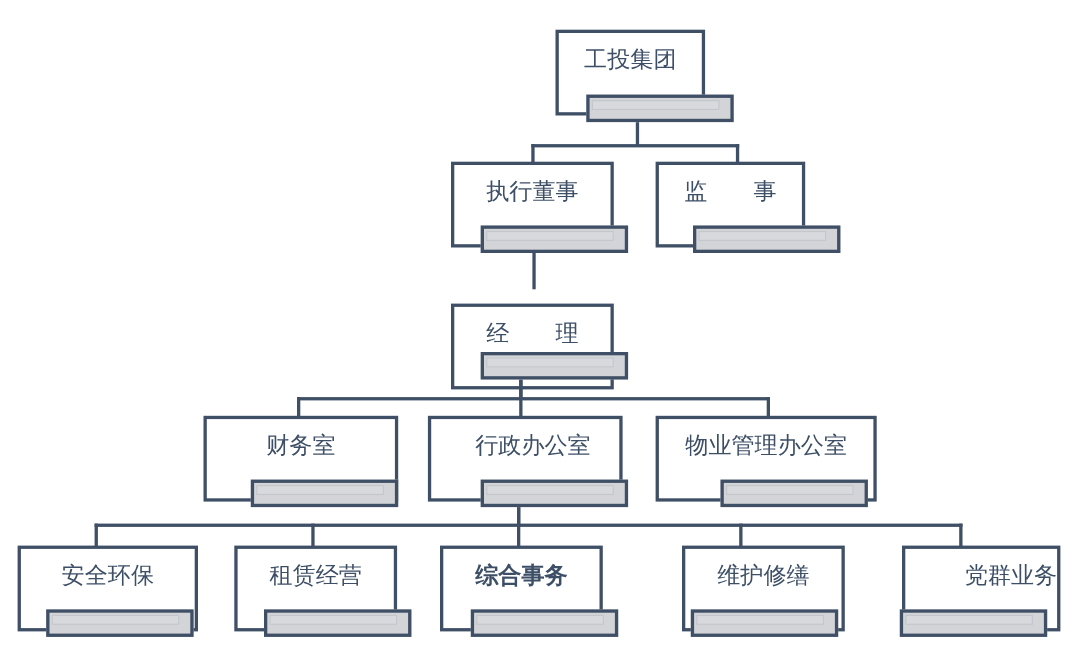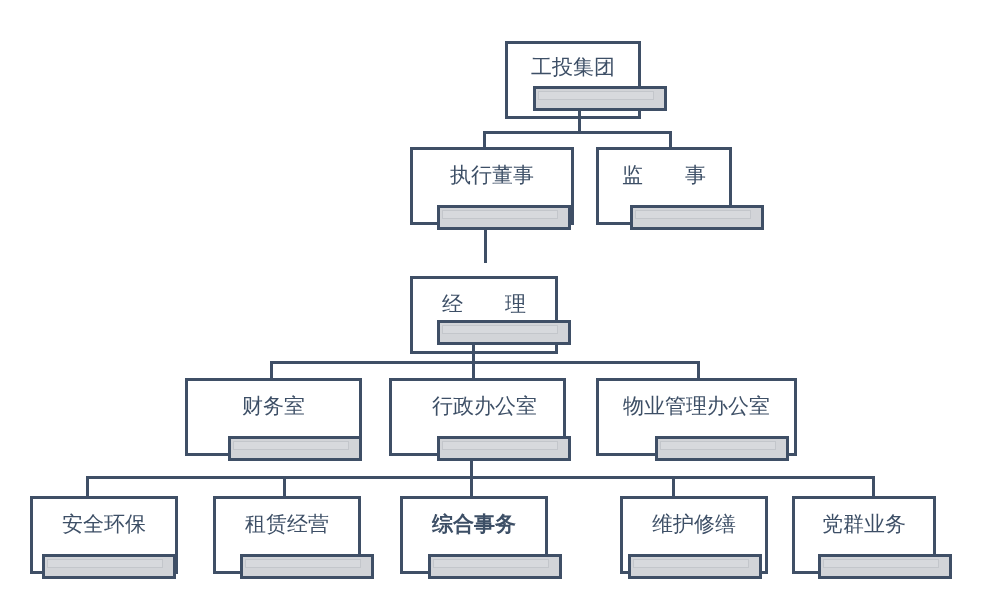--- a/index.html
+++ b/index.html
@@ -65,31 +65,31 @@
     height:3px;
     background:#3f4f66;
     z-index:1;
   }
 </style>
 </head>
 <body>
 
 <div id="chart">
 
-  <div class="node" style="left:505px; top:41px; width:136px; height:78px;font-family:Liberation Mono, monospace;">
+  <div class="node" style="left:505px; top:27px; width:136px; height:78px;">
     <span class="node-label">工投集团</span>
   </div>
   <div class="bar" style="left:533px; top:86px; width:134px; height:25px;"></div>
 
   <div class="vline" style="left:578px; top:111px; height:22px;"></div>
   <div class="hline" style="left:483px; top:131px; width:189px;"></div>
   <div class="vline" style="left:483px; top:131px; height:17px;"></div>
   <div class="vline" style="left:669px; top:131px; height:17px;"></div>
 
-  <div class="node" style="left:410px; top:147px; width:164px; height:78px;">
+  <div class="node" style="left:410px; top:147px; width:148px; height:78px;">
     <span class="node-label spaced">执行董事</span>
   </div>
   <div class="bar" style="left:437px; top:205px; width:134px; height:25px;"></div>
 
   <div class="node" style="left:596px; top:147px; width:136px; height:78px;">
     <span class="node-label spaced">监　　事</span>
   </div>
   <div class="bar" style="left:630px; top:205px; width:134px; height:25px;"></div>
 
   <div class="vline" style="left:484px; top:230px; height:33px;"></div>
@@ -121,38 +121,38 @@
   <div class="bar" style="left:655px; top:436px; width:134px; height:25px;"></div>
 
   <div class="vline" style="left:470px; top:461px; height:17px;"></div>
   <div class="hline" style="left:86px; top:476px; width:789px;"></div>
   <div class="vline" style="left:86px; top:476px; height:21px;"></div>
   <div class="vline" style="left:283px; top:476px; height:21px;"></div>
   <div class="vline" style="left:470px; top:461px; height:36px;"></div>
   <div class="vline" style="left:672px; top:476px; height:21px;"></div>
   <div class="vline" style="left:872px; top:476px; height:21px;"></div>
 
-  <div class="node" style="left:30px; top:496px; width:148px; height:78px;">
+  <div class="node" style="left:16px; top:496px; width:164px; height:78px;">
     <span class="node-label">安全环保</span>
   </div>
   <div class="bar" style="left:42px; top:554px; width:134px; height:25px;"></div>
 
   <div class="node" style="left:213px; top:496px; width:148px; height:78px;text-align:right;">
     <span class="node-label">租赁经营</span>
   </div>
   <div class="bar" style="left:240px; top:554px; width:134px; height:25px;"></div>
 
   <div class="node" style="left:400px; top:496px; width:148px; height:78px;font-weight:bold;">
     <span class="node-label">综合事务</span>
   </div>
   <div class="bar" style="left:428px; top:554px; width:134px; height:25px;"></div>
 
   <div class="node" style="left:602px; top:496px; width:148px; height:78px;margin-left:18px;">
     <span class="node-label">维护修缮</span>
   </div>
   <div class="bar" style="left:628px; top:554px; width:134px; height:25px;"></div>
 
-  <div class="node" style="left:792px; top:496px; width:144px; height:78px;">
+  <div class="node" style="left:820px; top:496px; width:144px; height:78px;justify-content:flex-end;">
     <span class="node-label">党群业务</span>
   </div>
   <div class="bar" style="left:818px; top:554px; width:134px; height:25px;"></div>
 
 </div>
 
 </body></html>

